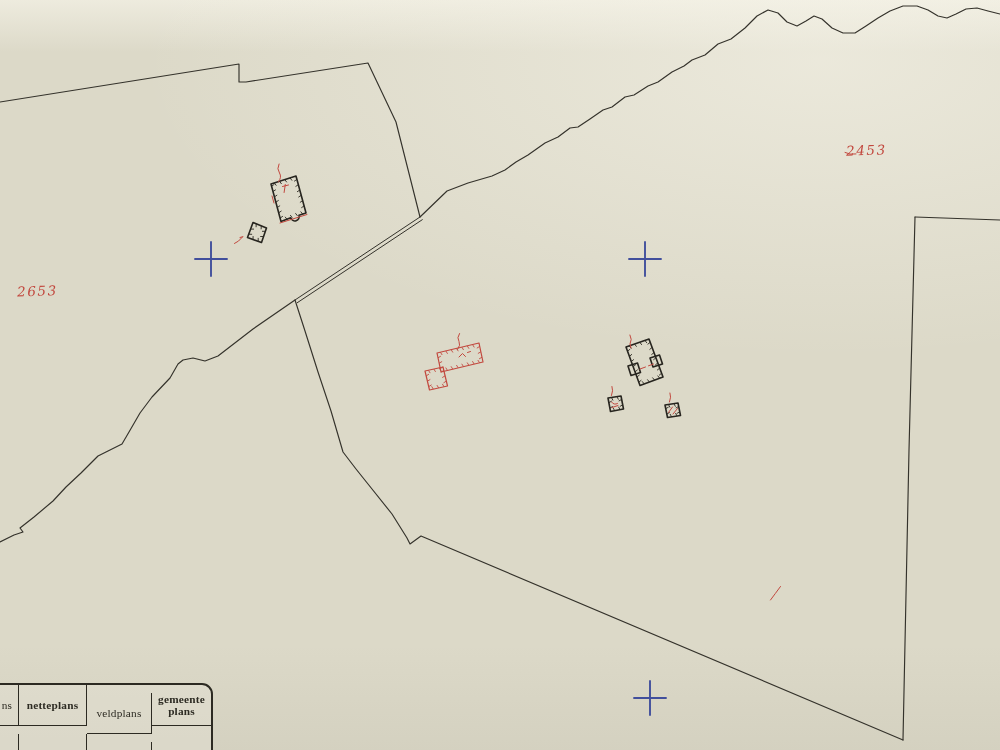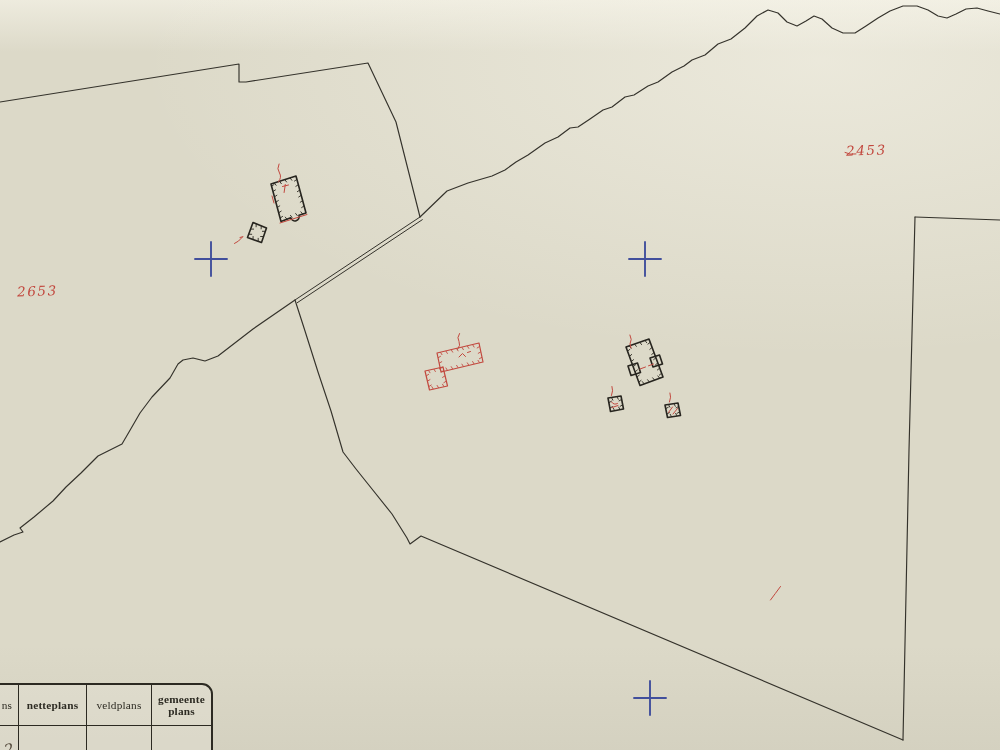--- a/index.html
+++ b/index.html
@@ -23,21 +23,21 @@
   .legend .row.hdr .cell{height:41px;border-bottom:1.7px solid #2c2a22;}
   .legend .row.body .cell{height:37px;}
   .cell{
     box-sizing:border-box;border-right:1.7px solid #2c2a22;
     display:flex;align-items:center;justify-content:center;text-align:center;
     font-size:11.3px;line-height:1.08;letter-spacing:0.2px;
   }
   .cell:last-child{border-right:none;}
   .c0{flex:0 0 23px;}
   .c1{flex:0 0 68px;font-weight:bold;}
-  .c2{flex:0 0 65px;}
+  .c2{flex:0 0 65px;margin-top:8px;}
   .c3{flex:1 1 auto;font-weight:bold;}
   .mark{
     font-family:"DejaVu Serif", serif;font-style:italic;
     font-size:15px;color:#53493b;transform:rotate(-14deg) translate(1px,6px);
     display:inline-block;
   }
   .handnum{
     font-family:"DejaVu Serif", serif;font-style:italic;letter-spacing:1.6px;
   }
 </style>

